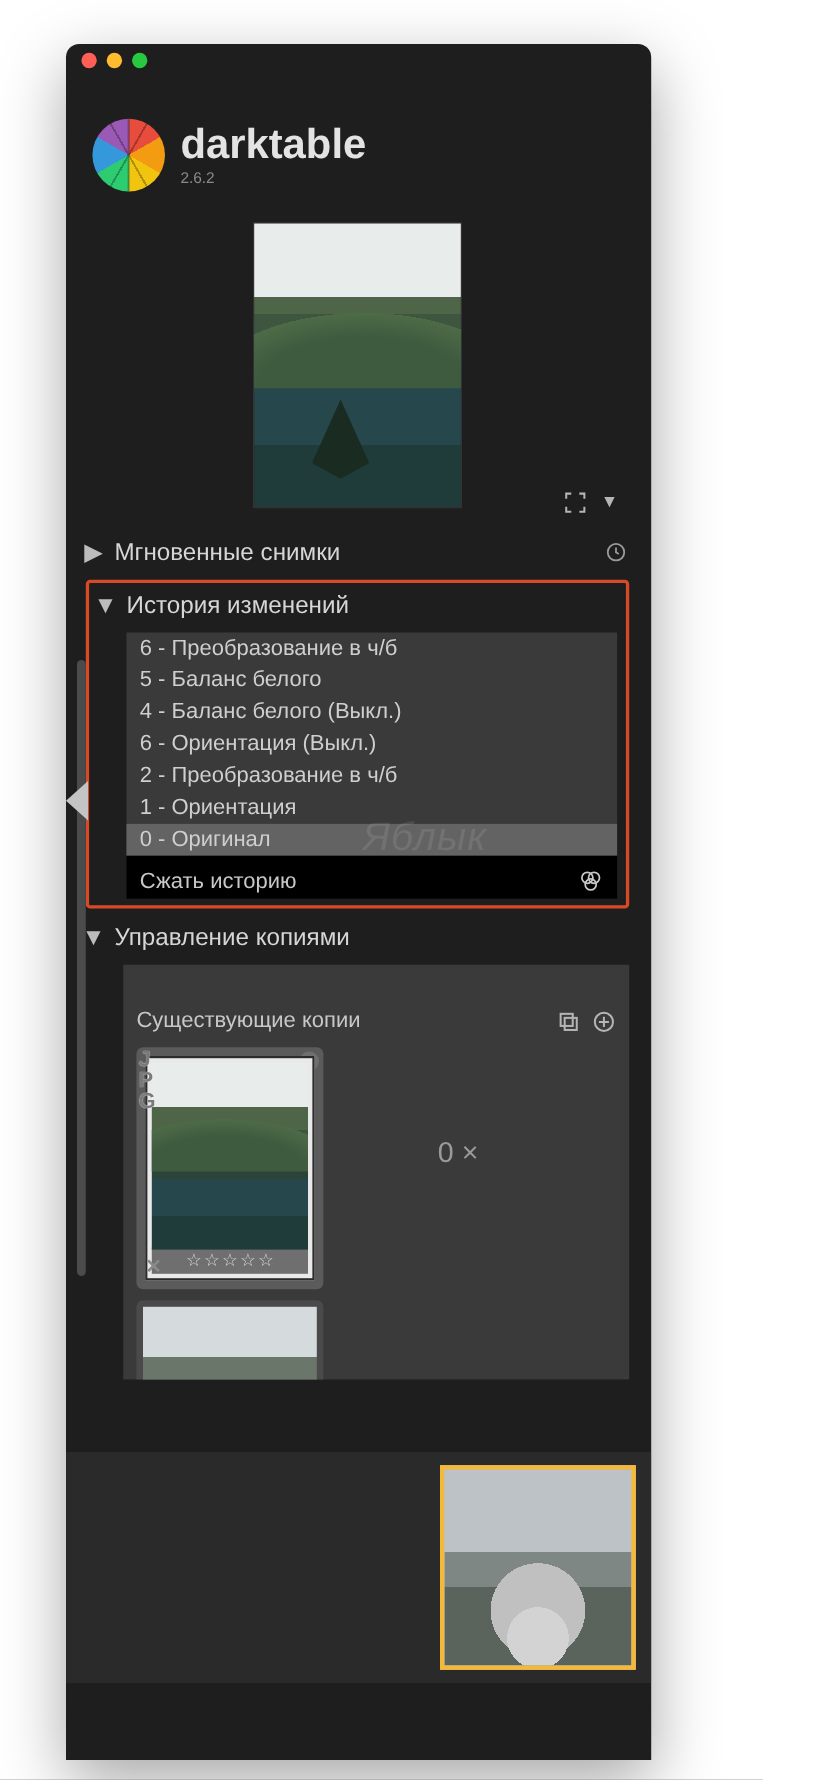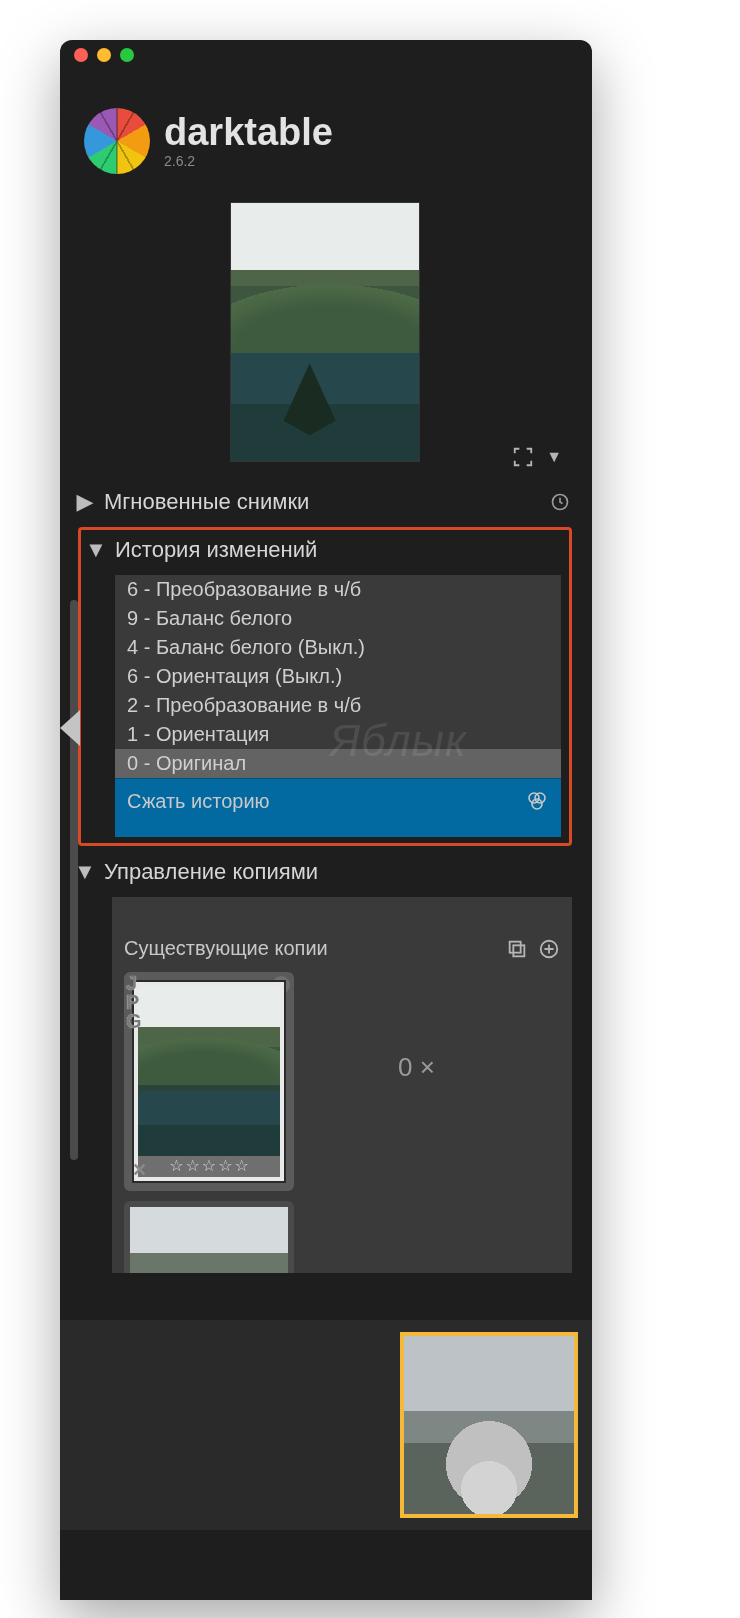--- a/index.html
+++ b/index.html
@@ -137,22 +137,22 @@
   .hist-item {
     padding: 3px 12px;
     cursor: pointer;
   }
   .hist-item.selected {
     background: #636363;
   }
   .compress-row {
     display: flex;
     align-items: center;
-    padding: 10px 12px 24px 12px;
-    background: #0369a1;
+    padding: 10px 12px 4px 12px;
+    background: #000000;
     margin: 0 8px 0 34px;
     color: #c8c8c8;
     font-size: 20px;
     border-top: 1px solid rgba(0,0,0,0.25);
   }
   .compress-row .style-icon { margin-left: auto; }
 
   .copies-body {
     background: #3a3a3a;
     margin: 6px 0 0 34px;
@@ -275,22 +275,22 @@
   .collapse-arrow {
     position: absolute;
     left: 0; top: 670px;
     width: 0; height: 0;
     border-top: 18px solid transparent;
     border-bottom: 18px solid transparent;
     border-right: 20px solid #c4c4c4;
   }
   .watermark {
     position: absolute;
-    top: 676px; left: 270px;
-    font-size: 44px;
+    top: 700px; left: 270px;
+    font-size: 36px;
     color: rgba(220,220,220,0.12);
     font-style: italic;
     pointer-events: none;
     letter-spacing: 1px;
   }
   svg { display: block; }
 </style>
 </head>
 <body>
 
@@ -339,21 +339,21 @@
       </div>
     </div>
 
     <div class="panel history-block">
       <div class="panel-header" style="padding-left:8px;">
         <span class="chev">▼</span>
         <span>История изменений</span>
       </div>
       <div class="history-body">
         <div class="hist-item">6 - Преобразование в ч/б</div>
-        <div class="hist-item">9 - Баланс белого</div>
+        <div class="hist-item">5 - Баланс белого</div>
         <div class="hist-item">4 - Баланс белого (Выкл.)</div>
         <div class="hist-item">6 - Ориентация (Выкл.)</div>
         <div class="hist-item">2 - Преобразование в ч/б</div>
         <div class="hist-item">1 - Ориентация</div>
         <div class="hist-item selected">0 - Оригинал</div>
       </div>
       <div class="compress-row">
         <span>Сжать историю</span>
         <span class="style-icon">
           <svg width="24" height="24" viewBox="0 0 24 24" fill="none" stroke="#c8c8c8" stroke-width="1.6">

